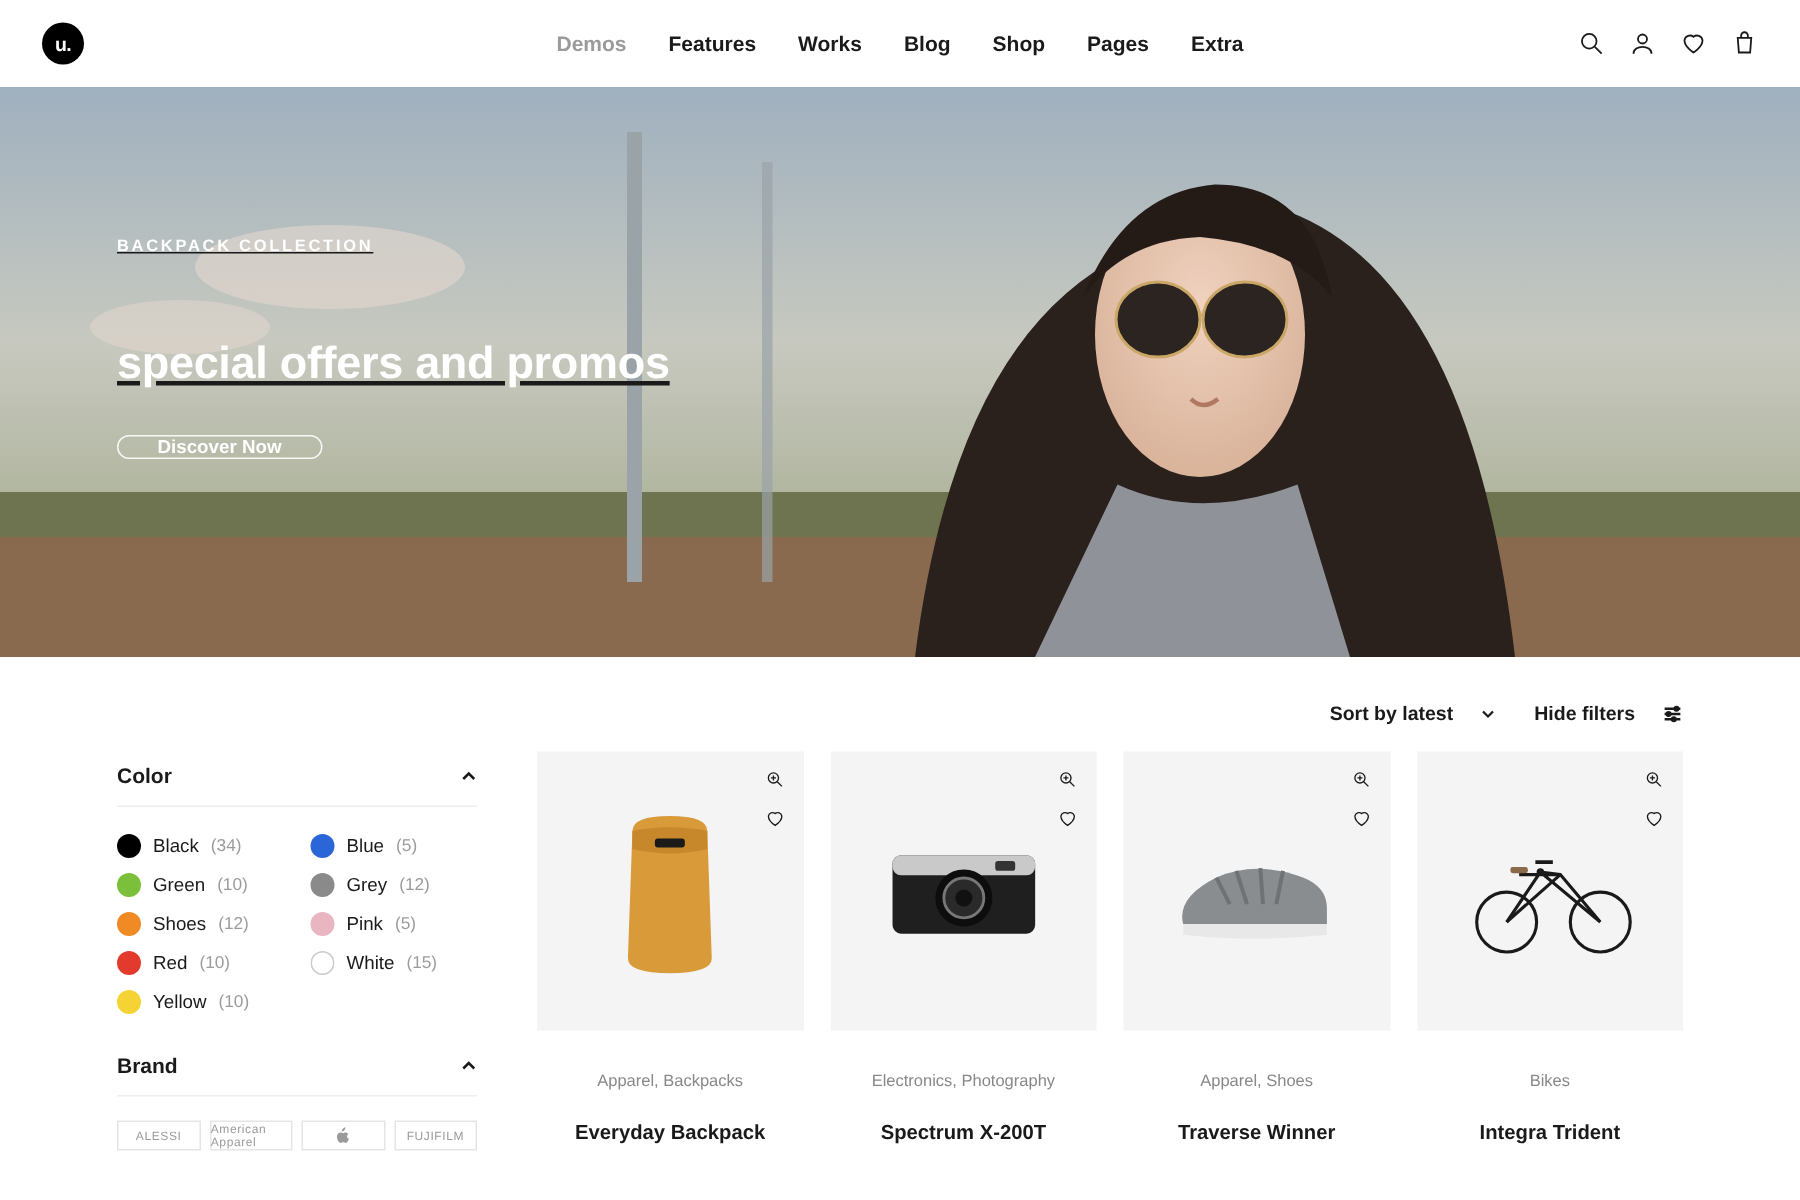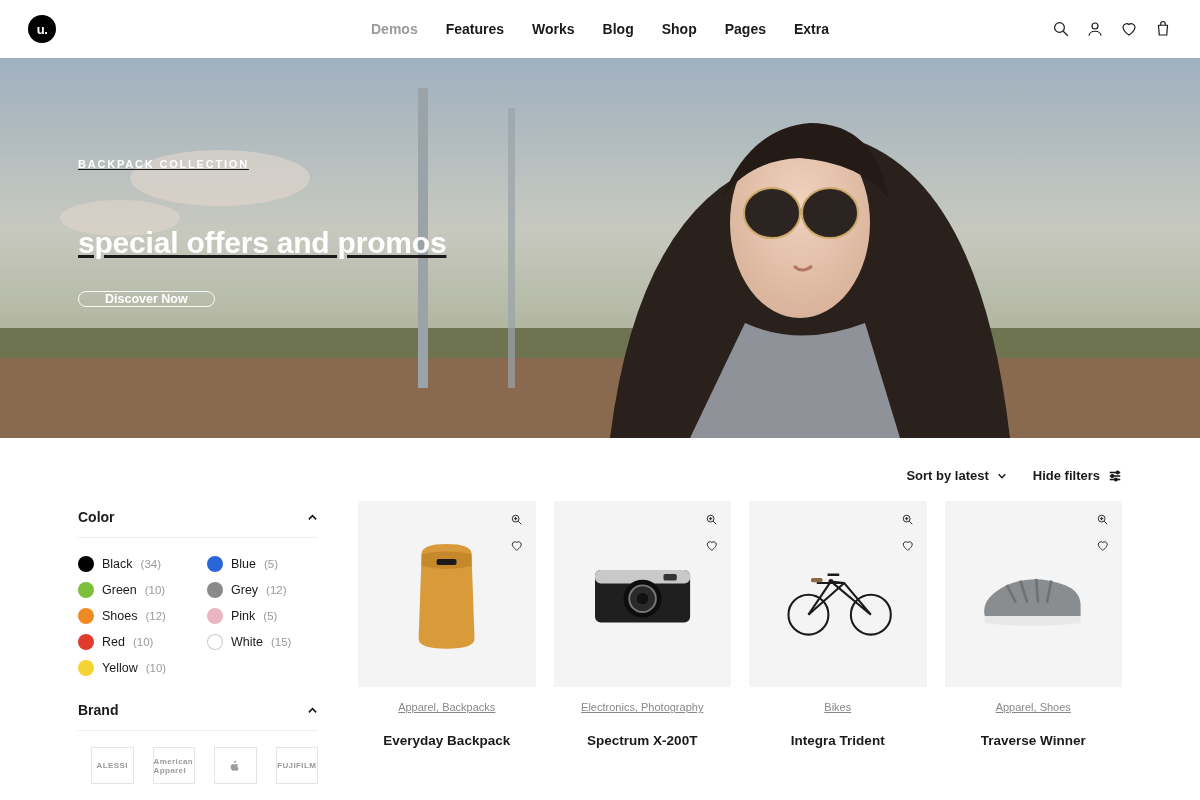--- a/index.html
+++ b/index.html
@@ -19,47 +19,47 @@
 
 .hero { height: 380px; position: relative; overflow: hidden; background: linear-gradient(180deg,#a6b2bf 0%, #b5beb9 40%, #8a8f6f 100%); text-decoration: underline; }
 .hero svg.scene{position:absolute;inset:0;width:100%;height:100%;}
 .hero-content { position: relative; z-index: 2; padding: 100px 0 0 78px; color:#fff; max-width: 520px;}
 .hero-eyebrow { font-size: 11px; letter-spacing: 1.8px; font-weight: 600; margin-bottom: 18px;}
 .hero-title { font-size: 30px; line-height: 1.22; font-weight: 700; letter-spacing: -0.2px; margin-bottom: 28px;}
 .hero-btn { display:inline-block; border:1.5px solid rgba(255,255,255,0.9); border-radius: 999px; padding: 0 26px; font-size: 12.5px; font-weight: 600; color:#fff; cursor:pointer; background:transparent;}
 
 
 .toolbar { display:flex; justify-content:flex-end; align-items:center; gap: 26px; padding: 30px 78px 18px;}
-.tool { font-size: 13px; font-weight:600; color:#1a1a1a; display:flex; align-items:center; gap:8px; cursor:pointer;}
+.tool { font-size: 13px; font-weight:600; color:#1a1a1a; display:flex; align-items:center; gap:18px; cursor:pointer;}
 .tool svg{width:10px;height:10px;stroke:#1a1a1a;stroke-width:1.8;fill:none;}
 .tool .sliders{width:14px;height:14px;}
 
 
 .main { display:flex; padding: 0 78px 20px; gap: 40px;}
 .sidebar { width: 240px; flex-shrink:0; padding-top:8px;}
 .grid { flex:1; display:grid; grid-template-columns: repeat(4, 1fr); gap: 18px;}
 
 
 .filter-head { display:flex; justify-content:space-between; align-items:center; font-size:14px; font-weight:600; padding-bottom:12px; border-bottom:1px solid #eee; cursor:pointer;}
 .filter-head svg{width:11px;height:11px;stroke:#1a1a1a;stroke-width:1.8;fill:none;}
 .swatches { display:grid; grid-template-columns: 1fr 1fr; gap: 10px 18px; padding: 18px 0 26px;}
 .swatch { display:flex; align-items:center; gap:8px; font-size:12.5px; cursor:pointer;}
 .swatch .dot{width:16px;height:16px;border-radius:50%;flex-shrink:0;}
 .swatch .dot.border{box-shadow: inset 0 0 0 1px #ccc;}
 .swatch .cnt{color:#9b9b9b;font-size:11.5px;}
 .brands { display:grid; grid-template-columns: repeat(4,1fr); gap:6px; padding-top:16px;}
-.brandbox{ height:37px; border:1px solid #e5e5e5; display:flex; align-items:center; justify-content:center; font-size:8px; font-weight:700; letter-spacing:0.4px; color:#9b9b9b; cursor:pointer;margin-left:13px;}
+.brandbox{ height:20px; border:1px solid #e5e5e5; display:flex; align-items:center; justify-content:center; font-size:8px; font-weight:400; letter-spacing:0.4px; color:#9b9b9b; cursor:pointer;}
 
 
 .card { display:flex; flex-direction:column;}
 .card-img { position:relative; background:#f4f4f4; aspect-ratio: 1/1.05; display:flex; align-items:center; justify-content:center;}
 .card-actions{position:absolute; top:10px; right:10px; display:flex; flex-direction:column; gap:8px;}
 .cact{width:18px;height:18px;display:flex;align-items:center;justify-content:center;cursor:pointer;}
 .cact svg{width:15px;height:15px;stroke:#1a1a1a;stroke-width:1.6;fill:none;}
-.card-meta{font-size:11px;color:#888;text-align:center;margin-top:14px;text-decoration:underline;}
+.card-meta{font-size:11px;color:#888;text-align:center;margin-top:28px;}
 .card-title{font-size:13.5px;font-weight:700;text-align:center;margin-top:20px;}
 
 
 .prod svg{width:75%;height:75%;}
 </style>
 </head>
 <body>
 
 <header class="header">
   <div class="logo">u.</div>
@@ -305,56 +305,56 @@
                 <line x1="10" y1="7" x2="10" y2="13"></line>
                 <line x1="7" y1="10" x2="13" y2="10"></line>
               </svg>
             </span>
           <span class="cact">
               <svg viewBox="0 0 24 24">
                 <path d="M12 20s-8-5-8-11a5 5 0 0 1 8-3 5 5 0 0 1 8 3c0 6-8 11-8 11z"></path>
               </svg>
             </span>
         </div>
+        <svg viewBox="0 0 150 90">
+            <path d="M20 70 Q15 50 45 35 Q75 22 110 35 Q128 42 128 58 L128 70 Q95 78 20 70 Z" fill="#8a8d90"></path>
+            <path d="M20 70 L128 70 L128 78 Q75 84 20 78 Z" fill="#e8e8e8"></path>
+            <path d="M45 35 L55 55 M60 30 L68 55 M78 28 L80 55 M95 30 L90 55" stroke="#6f7275" stroke-width="3" fill="none"></path>
+          </svg>
+      </div>
+      <div class="card-meta">Apparel, Shoes</div>
+      <div class="card-title">Traverse Winner</div>
+    </div>
+
+    <div class="card">
+      <div class="card-img prod">
+        <div class="card-actions">
+          <span class="cact">
+              <svg viewBox="0 0 24 24">
+                <circle cx="10" cy="10" r="6"></circle>
+                <line x1="14.5" y1="14.5" x2="20" y2="20"></line>
+                <line x1="10" y1="7" x2="10" y2="13"></line>
+                <line x1="7" y1="10" x2="13" y2="10"></line>
+              </svg>
+            </span>
+          <span class="cact">
+              <svg viewBox="0 0 24 24">
+                <path d="M12 20s-8-5-8-11a5 5 0 0 1 8-3 5 5 0 0 1 8 3c0 6-8 11-8 11z"></path>
+              </svg>
+            </span>
+        </div>
         <svg viewBox="0 0 160 110">
             <circle cx="45" cy="80" r="24" fill="none" stroke="#1a1a1a" stroke-width="2.5"></circle>
             <circle cx="120" cy="80" r="24" fill="none" stroke="#1a1a1a" stroke-width="2.5"></circle>
             <path d="M45 80 L72 40 L120 80 L88 42 L55 42" fill="none" stroke="#1a1a1a" stroke-width="2.5"></path>
             <line x1="72" y1="40" x2="88" y2="42" stroke="#1a1a1a" stroke-width="2.5"></line>
             <line x1="45" y1="80" x2="88" y2="42" stroke="#1a1a1a" stroke-width="2.5"></line>
             <circle cx="72" cy="40" r="3" fill="#1a1a1a"></circle>
             <path d="M68 32 L82 32" stroke="#1a1a1a" stroke-width="3"></path>
             <rect x="48" y="36" width="14" height="5" rx="2" fill="#8a6a4a"></rect>
           </svg>
       </div>
       <div class="card-meta">Bikes</div>
       <div class="card-title">Integra Trident</div>
     </div>
 
-    <div class="card">
-      <div class="card-img prod">
-        <div class="card-actions">
-          <span class="cact">
-              <svg viewBox="0 0 24 24">
-                <circle cx="10" cy="10" r="6"></circle>
-                <line x1="14.5" y1="14.5" x2="20" y2="20"></line>
-                <line x1="10" y1="7" x2="10" y2="13"></line>
-                <line x1="7" y1="10" x2="13" y2="10"></line>
-              </svg>
-            </span>
-          <span class="cact">
-              <svg viewBox="0 0 24 24">
-                <path d="M12 20s-8-5-8-11a5 5 0 0 1 8-3 5 5 0 0 1 8 3c0 6-8 11-8 11z"></path>
-              </svg>
-            </span>
-        </div>
-        <svg viewBox="0 0 150 90">
-            <path d="M20 70 Q15 50 45 35 Q75 22 110 35 Q128 42 128 58 L128 70 Q95 78 20 70 Z" fill="#8a8d90"></path>
-            <path d="M20 70 L128 70 L128 78 Q75 84 20 78 Z" fill="#e8e8e8"></path>
-            <path d="M45 35 L55 55 M60 30 L68 55 M78 28 L80 55 M95 30 L90 55" stroke="#6f7275" stroke-width="3" fill="none"></path>
-          </svg>
-      </div>
-      <div class="card-meta">Apparel, Shoes</div>
-      <div class="card-title">Traverse Winner</div>
-    </div>
-
   </div>
 </div>
 
 </body></html>

